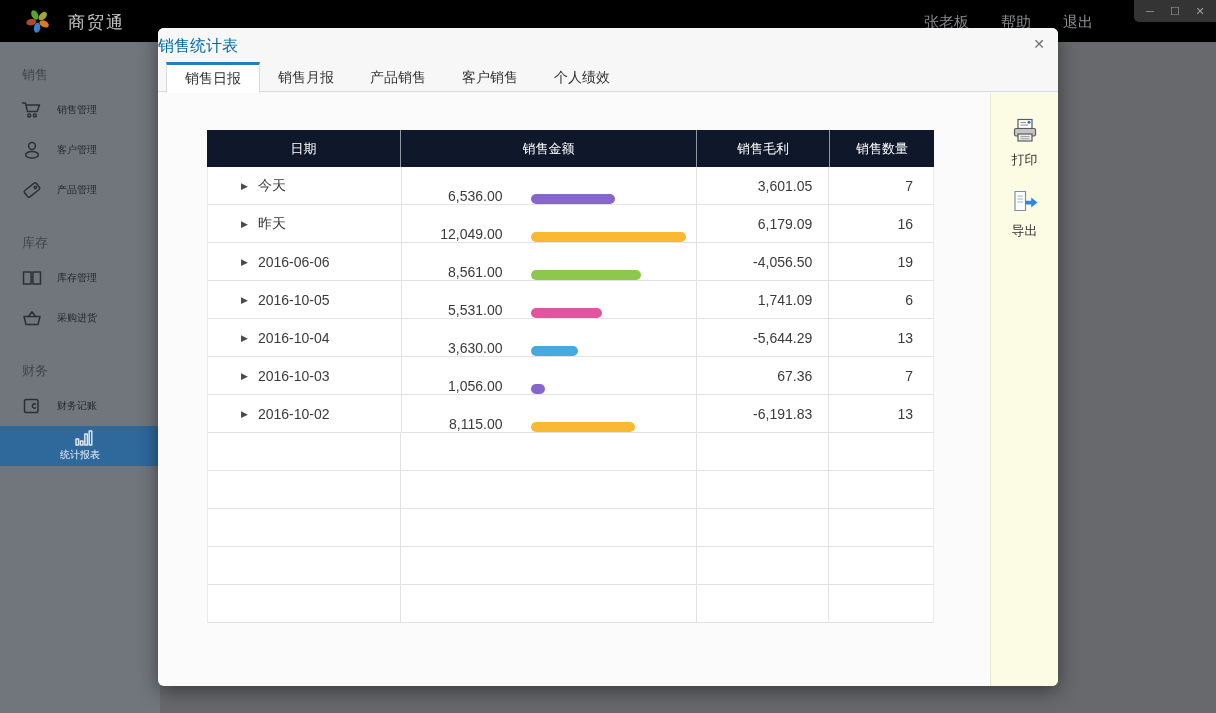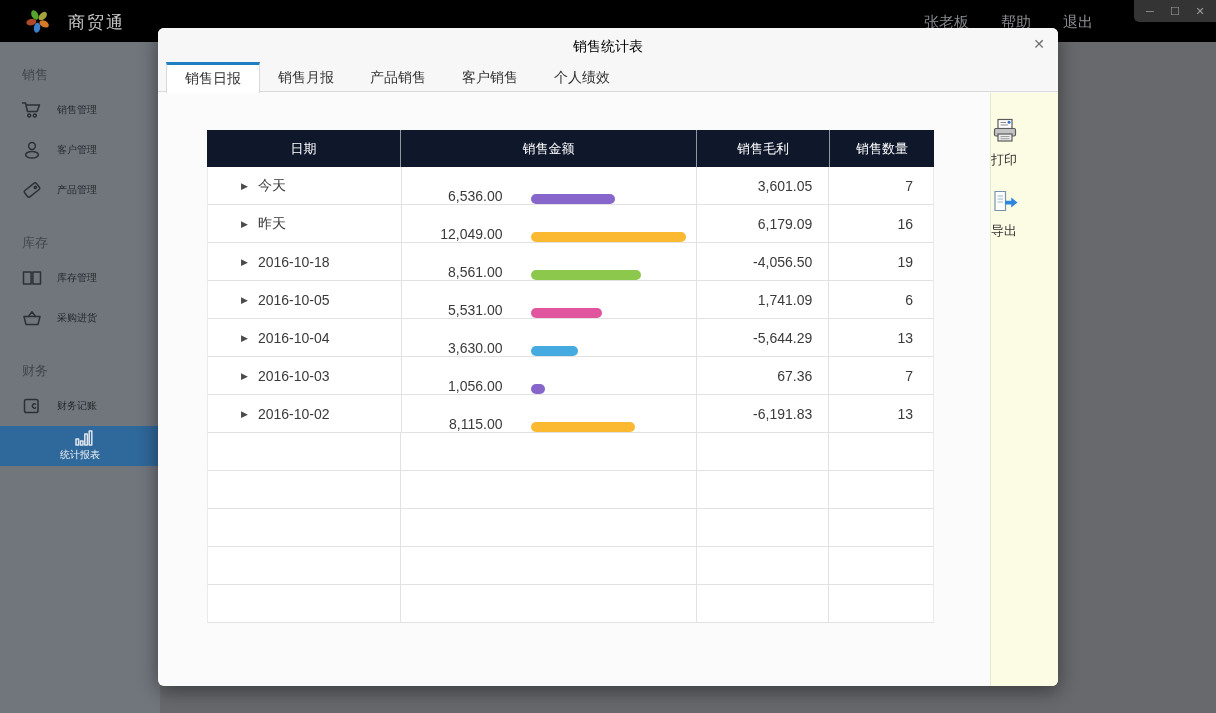--- a/index.html
+++ b/index.html
@@ -22,30 +22,30 @@
   .side-label{margin:24px 0 8px 22px;color:#42464b;font-size:13px;height:16px;}
   .side-item{height:40px;display:flex;align-items:center;color:#26292c;font-size:10px;cursor:pointer;}
   .side-item .side-icon{width:24px;height:22px;margin-left:20px;margin-right:13px;flex:0 0 auto;}
   .side-item.active{background:#2f689b;color:#eef2f6;flex-direction:column;}
   .side-icon svg{display:block;}
 
   
   .dialog{position:absolute;left:158px;top:28px;width:900px;height:658px;background:#fbfbfb;
     border-radius:6px;box-shadow:0 5px 20px rgba(0,0,0,.45);z-index:10;}
   .dlg-titlebar{position:relative;height:34px;background:#f7f7f7;border-radius:6px 6px 0 0;}
-  .dlg-title{text-align:center;line-height:36px;font-size:14px;color:#000000;}
+  .dlg-title{line-height:36px;font-size:16px;color:#0369a1;}
   .dlg-close{position:absolute;right:13px;top:9px;font-size:14px;color:#707070;cursor:pointer;line-height:1;}
   .tabbar{height:30px;background:#f7f7f7;border-bottom:1px solid #d9d9d9;display:flex;padding-left:8px;}
   .tab{line-height:30px;padding:0 18px;font-size:14px;color:#333;cursor:pointer;}
   .tab.active{background:#fff;height:31px;line-height:26px;margin-bottom:-1px;
     border-left:1px solid #d9d9d9;border-right:1px solid #d9d9d9;border-top:3px solid #1e7fc2;}
 
   
   .strip{position:absolute;top:65px;right:0;bottom:0;width:68px;background:#fcfbe3;
-    border-left:1px solid #e9e7cf;border-radius:0 0 6px 0;padding-top:25px;}
+    border-left:1px solid #e9e7cf;border-radius:0 0 6px 0;text-align:center;padding-top:25px;}
   .strip-btn{cursor:pointer;margin-bottom:20px;}
   .strip-btn .lbl{margin-top:3px;font-size:13px;color:#333;}
   .strip-btn svg{display:inline-block;}
 
   
   .rpt-table{position:absolute;left:49px;top:102px;width:727px;}
   .thead{display:flex;height:37px;background:#85bf4b;color:#fff;font-size:13px;}
   .th{display:flex;align-items:center;justify-content:center;border-right:1px solid rgba(255,255,255,.55);}
   .th:last-child{border-right:none;}
   .trow{display:flex;height:38px;background:#fff;border-bottom:1px solid #e2e2e2;
@@ -235,21 +235,21 @@
         <div class="c c-amt">
           <span class="amt-num">12,049.00</span>
           <span class="bar" style="background: rgb(251, 184, 49); width: 155px;"></span>
         </div>
         <div class="c c-profit">6,179.09</div>
         <div class="c c-qty">16</div>
       </div>
       <div class="trow">
         <div class="c c-date">
           <span class="arr">▶</span>
-          <span>2016-10-18</span>
+          <span>2016-06-06</span>
         </div>
         <div class="c c-amt">
           <span class="amt-num">8,561.00</span>
           <span class="bar" style="background: rgb(140, 200, 76); width: 110px;"></span>
         </div>
         <div class="c c-profit">-4,056.50</div>
         <div class="c c-qty">19</div>
       </div>
       <div class="trow">
         <div class="c c-date">

